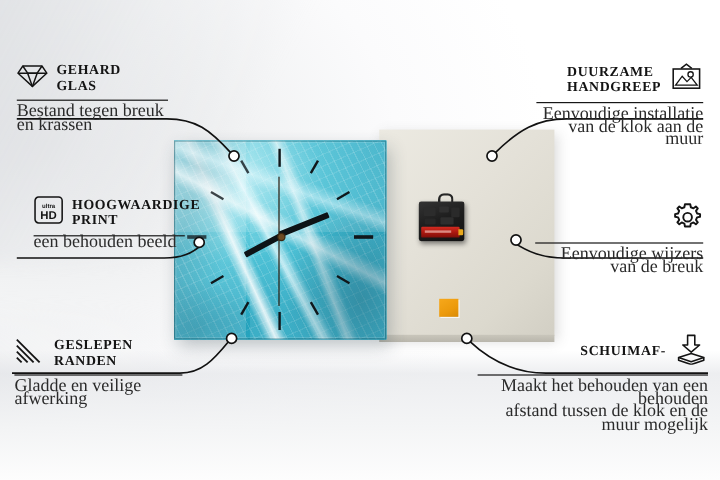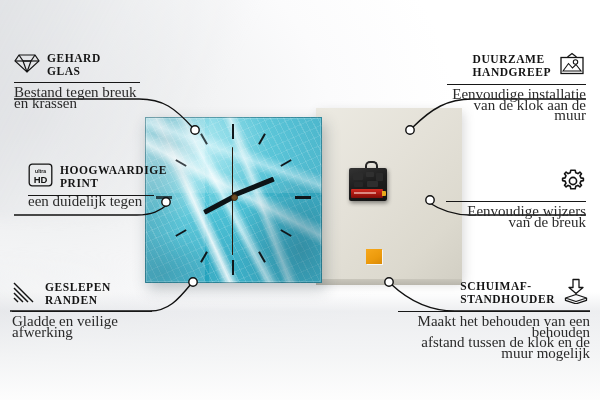--- a/index.html
+++ b/index.html
@@ -261,21 +261,21 @@
           <text x="12.5" y="10" text-anchor="middle" font-family="Liberation Sans, sans-serif" font-size="5" font-weight="bold" fill="#141414">ultra</text>
           <text x="12.5" y="19.5" text-anchor="middle" font-family="Liberation Sans, sans-serif" font-size="9.5" font-weight="bold" fill="#141414">HD</text>
         </svg>
       </span>
       <span class="ttlwrap">
         <div class="ttl">HOOGWAARDIGE</div>
         <div class="ttl">PRINT</div>
       </span>
     </div>
     <div class="rule" style="margin-top:4px;width:126px;"></div>
-    <div class="desc">een duidelijk tegen</div>
+    <div class="desc">een behouden beeld</div>
   </div>
 
   <div class="callout left" style="left:12px;top:281px;width:142px;">
     <div class="head">
       <span class="ico">
         <svg width="26" height="22" viewBox="0 0 26 22" stroke="#141414" stroke-width="1.5" fill="none">
           <path d="M2,2 L21,21"></path>
             <path d="M2,7 L16,21"></path>
             <path d="M2,12 L11,21"></path>
             <path d="M2,17 L6,21"></path>
@@ -321,21 +321,20 @@
     </div>
     <div class="rule" style="margin-top:3px;width:140px;"></div>
     <div class="desc" style="margin-top:4px;">Eenvoudige wijzers</div>
     <div class="desc">van de breuk</div>
   </div>
 
   <div class="callout right" style="left:398px;top:278px;width:192px;">
     <div class="head right">
       <span class="ttlwrap">
         <div class="ttl">SCHUIMAF-</div>
-        <div class="ttl">STANDHOUDER</div>
       </span>
       <span class="ico">
         <svg width="28" height="26" viewBox="0 0 28 26" fill="none" stroke="#141414" stroke-width="1.3">
           <path d="M11,1.5 h6 v8 h4 l-7,6 -7,-6 h4 z" stroke-linejoin="round"></path>
           <path d="M14,16.5 L24.5,20 L14,23.5 L3.5,20 Z" stroke-linejoin="round"></path>
           <path d="M3.5,20 v2.3 L14,25.8 L24.5,22.3 V20" stroke-linejoin="round"></path>
         </svg>
       </span>
     </div>
     <div class="rule" style="margin-top:3px;width:192px;"></div>

